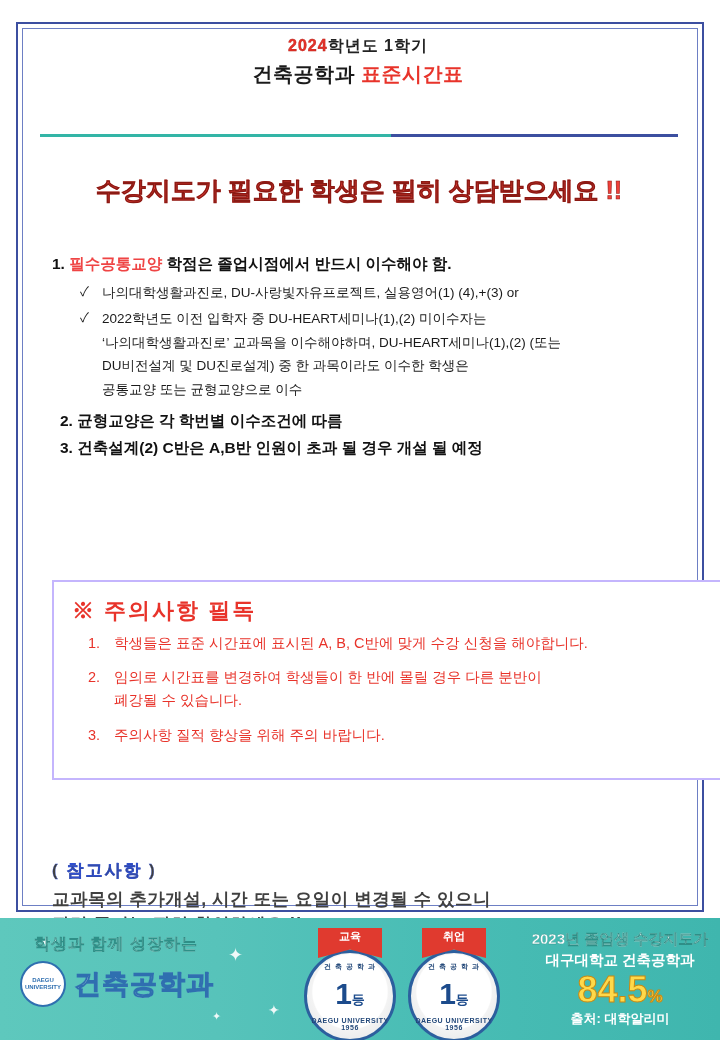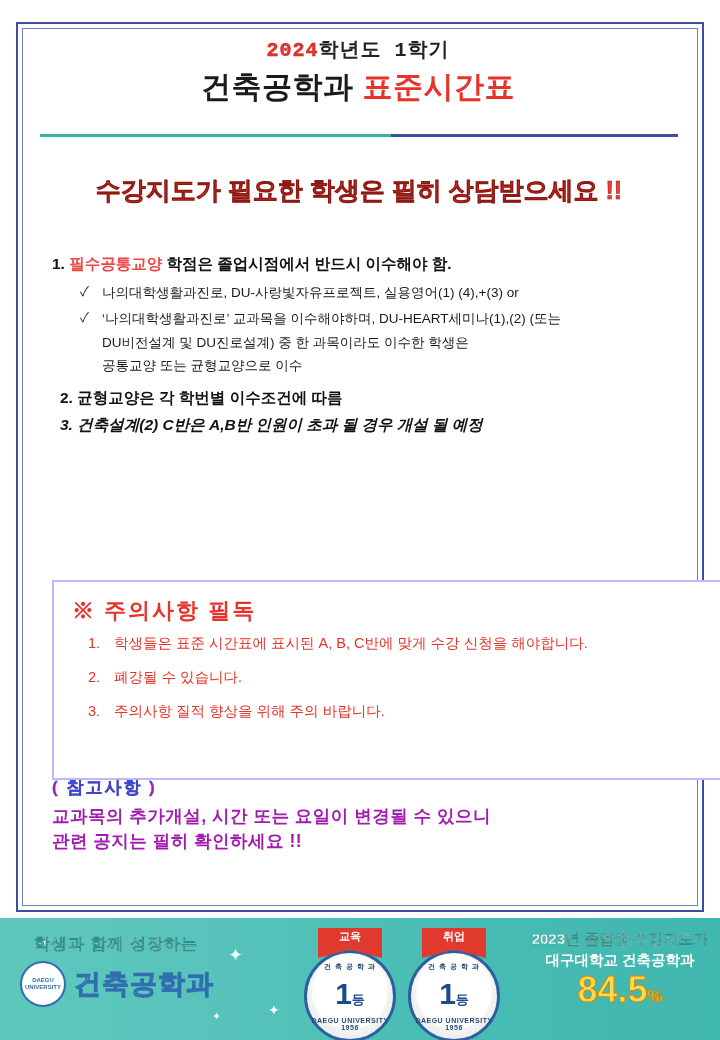--- a/index.html
+++ b/index.html
@@ -41,33 +41,32 @@
   }
   
   .header {
     position: absolute;
     left: 20px;
     top: 12px;
     width: 640px;
     text-align: center;
   }
   .title-line1 {
-    font-size: 20px;
+    font-size: 16px;
     font-weight: bold;
     letter-spacing: 1px;
     color: #222222;
     margin-bottom: 4px;
-    font-family: Liberation Mono, monospace;
   }
   .title-line1 .yr {
     color: #e8332a;
     -webkit-text-stroke: 0.4px #b01e16;
   }
   .title-line2 {
-    font-size: 30px;
+    font-size: 20px;
     font-weight: bold;
     letter-spacing: 0.5px;
     white-space: nowrap;
   }
   .title-line2 .dept {
     color: #1a1a1a;
   }
   .title-line2 .std {
     color: #e8332a;
   }
@@ -134,21 +133,20 @@
   .sub-item .l2 { display: block; }
   .note-row2 {
     font-size: 15.5px;
     font-weight: bold;
     margin: 2px 0 6px 8px;
   }
   .note-row3 {
     font-size: 15.5px;
     font-weight: bold;
     margin: 4px 0 0 8px;
-    font-style: italic;
   }
 
   
   .caution {
     position: absolute;
     left: 34px;
     top: 556px;
     width: 686px;
     height: 200px;
     border: 2px solid #c4b5fd;
@@ -179,23 +177,23 @@
     position: absolute;
     left: 0;
     top: 0;
   }
   .caution-list li .l2 { display: block; }
 
   
   .refer {
     position: absolute;
     left: 34px;
-    top: 752px;
+    top: 835px;
     width: 630px;
-    color: #a21caf;
+    color: #404040;
     font-weight: bold;
   }
   .refer .r-title {
     font-size: 17px;
     letter-spacing: 2px;
     margin-bottom: 5px;
     -webkit-text-stroke: 0.3px #2f4fd0;
   }
   .refer .r-body {
     font-size: 17.5px;
@@ -408,20 +406,21 @@
         <span>학점은 졸업시점에서 반드시 이수해야 함.</span>
       </div>
 
       <ul class="sub-list">
         <li class="sub-item">
           <span class="check">✓</span>
           <span class="l2">나의대학생활과진로, DU-사랑빛자유프로젝트, 실용영어(1) (4),+(3) or</span>
         </li>
         <li class="sub-item">
           <span class="check">✓</span>
+          <span class="l2">2022학년도 이전 입학자 중 DU-HEART세미나(1),(2) 미이수자는</span>
           <span class="l2">‘나의대학생활과진로’ 교과목을 이수해야하며, DU-HEART세미나(1),(2) (또는</span>
           <span class="l2">DU비전설계 및 DU진로설계) 중 한 과목이라도 이수한 학생은</span>
           <span class="l2">공통교양 또는 균형교양으로 이수</span>
         </li>
       </ul>
 
       <div class="note-row2">
         <span class="num">2.</span>
         <span class="hl">균형교양</span><span>은 각 학번별 이수조건에 따름</span>
       </div>
@@ -435,20 +434,21 @@
 
     <div class="caution">
       <div class="caution-title">※  주의사항 필독</div>
       <ul class="caution-list">
         <li>
           <span class="cnum">1.</span>
           <span class="l2">학생들은 표준 시간표에 표시된 A, B, C반에 맞게 수강 신청을 해야합니다.</span>
         </li>
         <li>
           <span class="cnum">2.</span>
+          <span class="l2">임의로 시간표를 변경하여 학생들이 한 반에 몰릴 경우 다른 분반이</span>
           <span class="l2">폐강될 수 있습니다.</span>
         </li>
         <li>
           <span class="cnum">3.</span>
           <span class="l2">주의사항 질적 향상을 위해 주의 바랍니다.</span>
         </li>
       </ul>
     </div>
 
     <div class="refer">
@@ -505,16 +505,17 @@
         </div>
       </div>
     </div>
 
     <div class="footer-right">
       <div class="fr-line1">2023년 졸업생 수강지도가</div>
       <div class="fr-line2">대구대학교 건축공학과</div>
       <div class="fr-pct">
         <span>84.5</span><span class="unit">%</span>
       </div>
+      <div class="fr-src">출처: 대학알리미</div>
     </div>
   </div>
 
 </div>
 
 </body></html>

